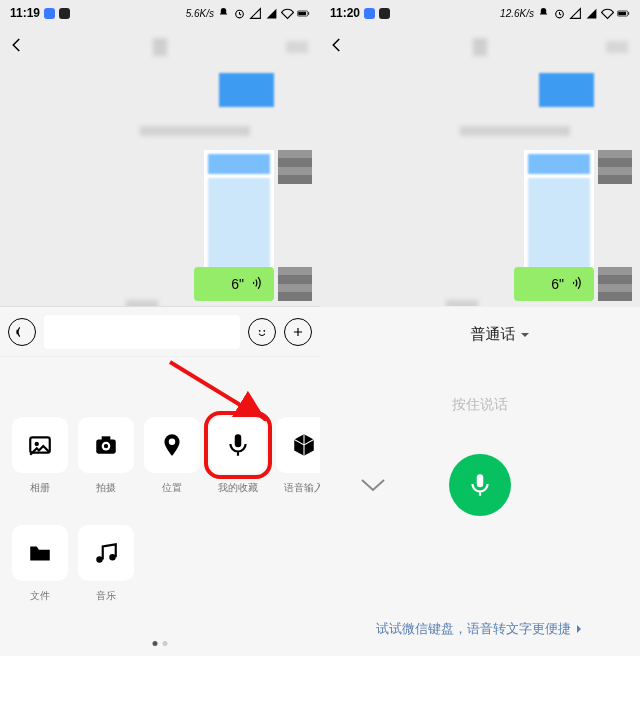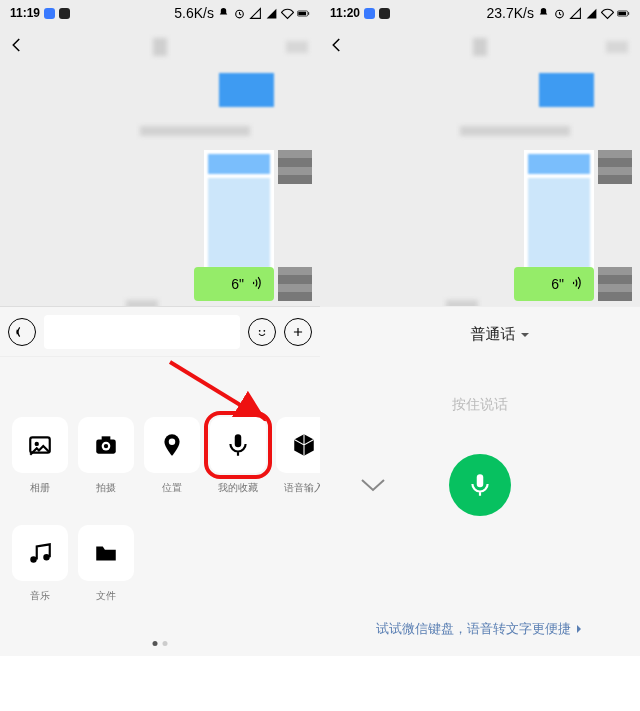--- a/index.html
+++ b/index.html
@@ -28,21 +28,21 @@
     font-size: 12px;
     font-weight: 600;
     background: #ededed;
   }
   .sb-left { display: flex; align-items: center; gap: 4px; }
   .sb-right { display: flex; align-items: center; gap: 4px; }
   .sb-dot { width: 11px; height: 11px; border-radius: 3px; background: #3a7afe; }
   .sb-dot.dark { background: #222; }
   .sb-icons svg { width: 13px; height: 13px; }
   .sb-icons { display: flex; align-items: center; gap: 3px; font-size: 11px; }
-  .sb-speed { font-size: 14px; font-weight: 500; }
+  .sb-speed { font-size: 10px; font-weight: 500; font-style: italic; }
   
   .navbar {
     height: 42px;
     display: flex;
     align-items: center;
     padding: 0 8px;
     position: relative;
     background: #ededed;
   }
   .back svg { width: 18px; height: 18px; stroke: #000; stroke-width: 2; fill: none; }
@@ -408,51 +408,51 @@
             <svg viewBox="0 0 24 24">
               <circle cx="12" cy="8" r="5" fill="#000"></circle>
               <path d="M3 22c0-5 4-8 9-8s9 3 9 8z" fill="#000"></path>
             </svg>
           </div>
           <span>名片</span>
         </div>
         <div class="grid-item">
           <div class="tile">
             <svg viewBox="0 0 24 24">
+              <path d="M3 6h6l2 3h10v10H3z" fill="#000"></path>
+            </svg>
+          </div>
+          <span>文件</span>
+        </div>
+        <div class="grid-item">
+          <div class="tile">
+            <svg viewBox="0 0 24 24">
               <path d="M9 18a3 3 0 11-6 0 3 3 0 016 0zM21 16a3 3 0 11-6 0 3 3 0 016 0z" fill="#000"></path>
               <path d="M9 18V6l12-2v12" fill="none" stroke="#000" stroke-width="2"></path>
             </svg>
           </div>
           <span>音乐</span>
-        </div>
-        <div class="grid-item">
-          <div class="tile">
-            <svg viewBox="0 0 24 24">
-              <path d="M3 6h6l2 3h10v10H3z" fill="#000"></path>
-            </svg>
-          </div>
-          <span>文件</span>
         </div>
       </div>
     <div class="dots">
       <span class="active"></span>
         <span></span>
     </div>
   </div>
 </div>
 
 <div class="panel">
   <div class="statusbar">
     <div class="sb-left">
       <span>11:20</span>
       <span class="sb-dot"></span>
       <span class="sb-dot dark"></span>
     </div>
     <div class="sb-right sb-icons">
-      <span class="sb-speed">23.7K/s</span>
+      <span class="sb-speed">12.6K/s</span>
       <svg viewBox="0 0 24 24">
           <path d="M12 2a5 5 0 00-5 5v4l-2 3h14l-2-3V7a5 5 0 00-5-5z" fill="#000"></path>
         </svg>
       <svg viewBox="0 0 24 24">
           <circle cx="12" cy="13" r="7" fill="none" stroke="#000" stroke-width="2"></circle>
           <path d="M12 9v4l3 2" stroke="#000" stroke-width="2" fill="none"></path>
         </svg>
       <svg viewBox="0 0 24 24">
           <path d="M3 21L21 3v18z" fill="none" stroke="#000" stroke-width="2"></path>
         </svg>

